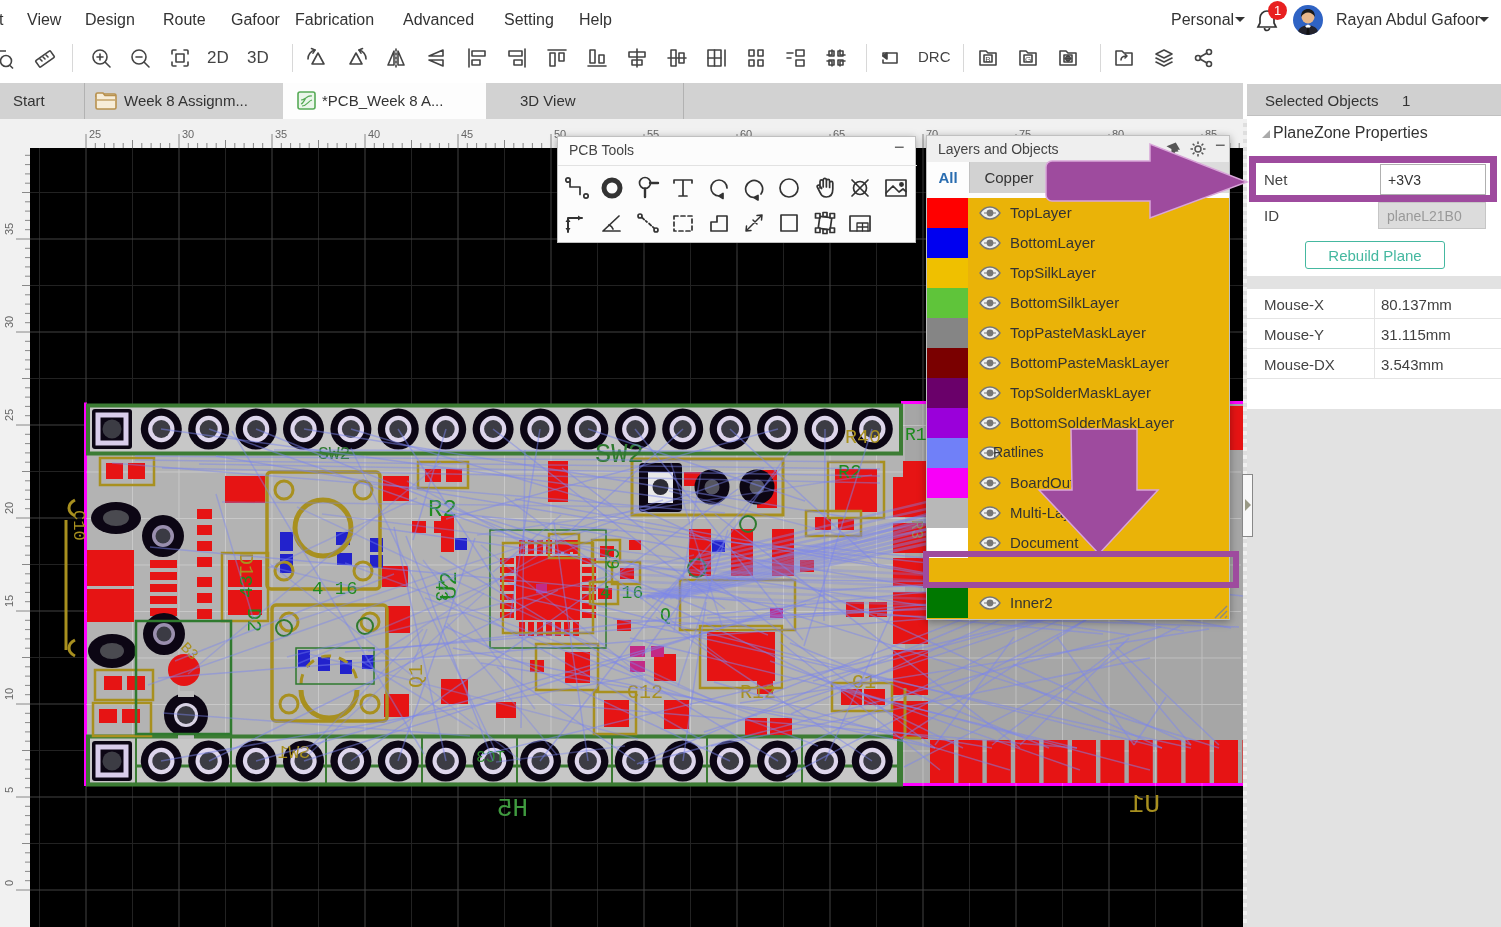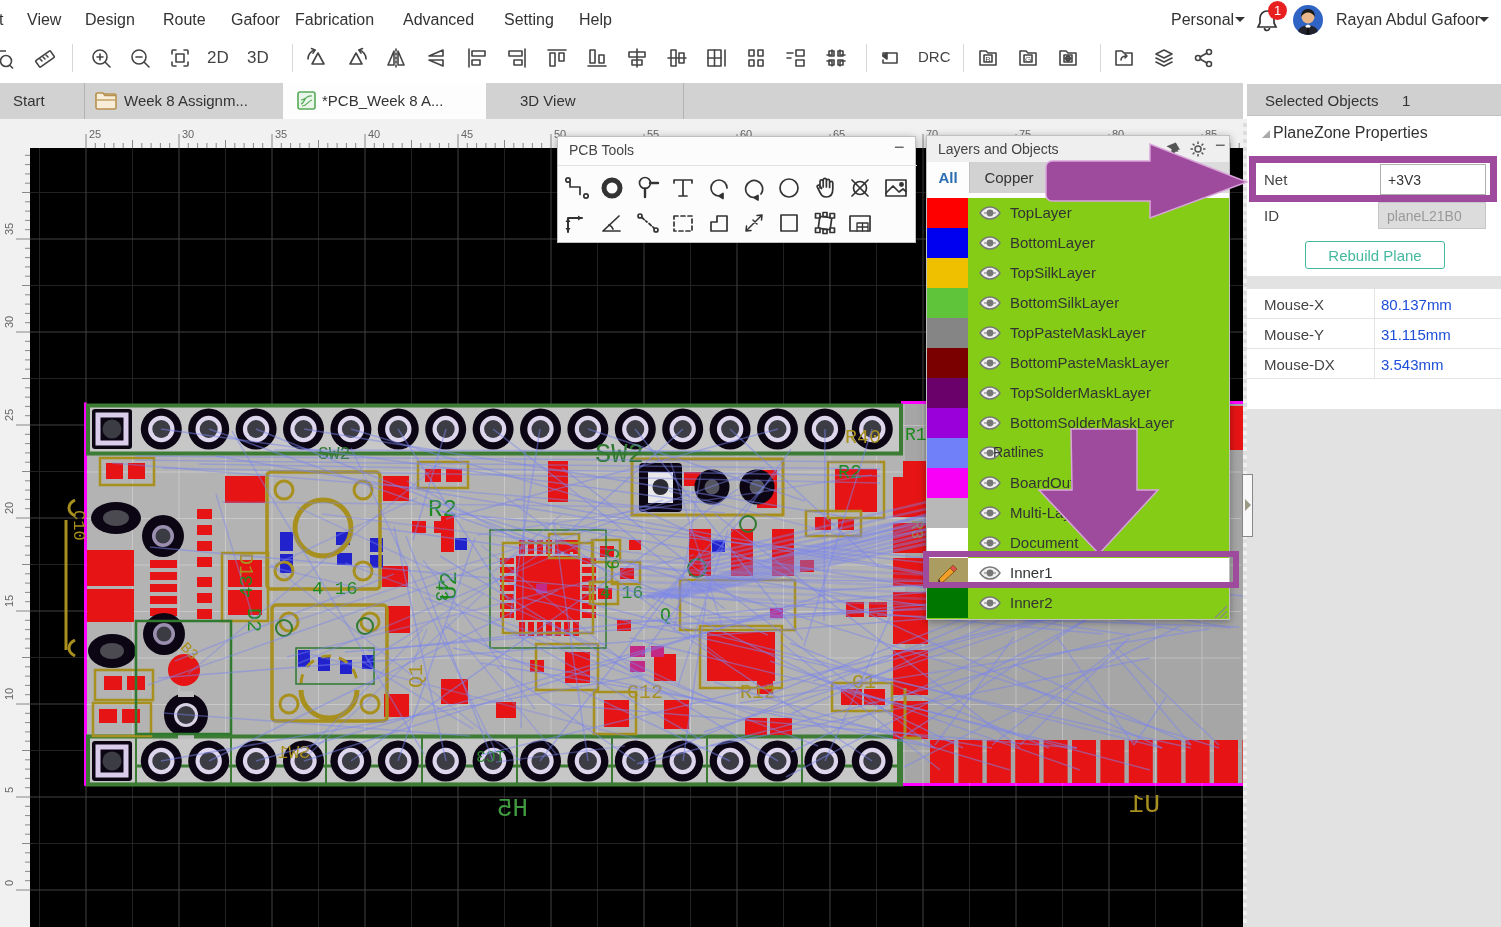--- a/index.html
+++ b/index.html
@@ -9,21 +9,21 @@
 .tsep{position:absolute;top:4px;width:1px;height:28px;background:#d8d8d8}
 .ticon{position:absolute;top:-4px;height:43px;display:flex;align-items:center;justify-content:center}
 .t2d{position:absolute;top:8px;font-size:17px;color:#444}
 #tabbar{position:absolute;left:0;top:83px;width:1243px;height:36px;background:#d2d2d2;font-size:15px;color:#333}
 .tabsep{position:absolute;top:0;width:1px;height:36px;background:#b2b2b2}
 .panel{position:absolute;background:#d6d6d6;box-shadow:0 2px 8px rgba(0,0,0,.35);border:1px solid #c0c0c0}
 #sidebar{position:absolute;left:1247px;top:83px;width:254px;height:844px;background:#fff}
 #gutter{position:absolute;left:1243px;top:119px;width:4px;height:808px;background:repeating-linear-gradient(#f0f0f0 0 4px,#dedede 4px 8px)}
 .srow{position:absolute;left:0;width:254px;height:30px;border-bottom:1px solid #e4e4e4;background:#fff}
 .slab{position:absolute;left:17px;top:7px;font-size:15px;color:#444}
-.sval{position:absolute;left:134px;top:7px;font-size:15px;color:#1d4ed8}
+.sval{position:absolute;left:134px;top:7px;font-size:15px;color:#404040}
 .svline{position:absolute;left:127px;top:0;width:1px;height:30px;background:#e4e4e4}
 </style></head><body>
 <div id="menubar">
 <span class="mi" style="left:-1px">t</span>
 <span class="mi" style="left:27px">View</span>
 <span class="mi" style="left:85px">Design</span>
 <span class="mi" style="left:163px">Route</span>
 <span class="mi" style="left:231px">Gafoor</span>
 <span class="mi" style="left:295px">Fabrication</span>
 <span class="mi" style="left:403px">Advanced</span>
@@ -806,21 +806,21 @@
           <rect x="18" y="18" width="4.5" height="4.5"></rect>
           <rect x="11" y="2.5" width="4" height="4"></rect>
           <rect x="11" y="19.5" width="4" height="4"></rect>
         </g>
       </svg></div>
 <div class="abs" style="left:289px;top:73px"><svg width="26" height="26" viewBox="0 0 26 26" fill="none" stroke="#333" stroke-width="1.7" stroke-linecap="round" stroke-linejoin="round">
         <rect x="3" y="6" width="20" height="15"></rect>
         <path d="M10 13h11M10 17h11M10 13v8M15.5 13v8M21 13v8" stroke-width="1.3"></path>
       </svg></div>
 </div>
-<div class="panel" style="left:926px;top:135px;width:304px;height:485px;background:#84cc16">
+<div class="panel" style="left:926px;top:135px;width:304px;height:485px;background:#eab308">
 <div class="abs" style="left:0;top:0;width:100%;height:26px;background:#efefef"></div>
 <div class="abs" style="left:11px;top:5px;font-size:14px;color:#444">Layers and Objects</div>
 <svg class="abs" style="left:237px;top:4px" width="18" height="18" viewBox="0 0 18 18" fill="#555">
       <path d="M10 2l6 6-2.5.5L15 10l-3 1-1 3-1.5-1.5L9 15 7.5 9.5 2 8z" transform="rotate(15 9 9)"></path>
       <path d="M6 12l-4 4" stroke="#555" stroke-width="1.6"></path>
     </svg>
 <svg class="abs" style="left:262px;top:4px" width="18" height="18" viewBox="0 0 18 18" fill="none" stroke="#555" stroke-width="1.5">
       <circle cx="9" cy="9" r="3"></circle>
       <path d="M9 1.5V4M9 14v2.5M1.5 9H4M14 9h2.5M3.7 3.7l1.8 1.8M12.5 12.5l1.8 1.8M3.7 14.3l1.8-1.8M12.5 5.5l1.8-1.8"></path>
     </svg>
@@ -930,34 +930,20 @@
 </div>
 <div class="abs" style="left:0;top:392px;width:100%;height:30px;background:transparent">
 <div class="abs" style="left:0;top:0;width:41px;height:30px;background:#ffffff"></div>
 <div class="abs" style="left:52px;top:8px"><svg width="22" height="14" viewBox="0 0 22 14">
           <path d="M1 7C4 2.5 7.5 1 11 1s7 1.5 10 6c-3 4.5-6.5 6-10 6S4 11.5 1 7z" fill="#f0f0f0" stroke="#777" stroke-width="1.4"></path>
           <circle cx="11" cy="7" r="3.4" fill="#777"></circle>
           <path d="M5 7h12" stroke="#777" stroke-width="1"></path>
         </svg></div>
 <div class="abs" style="left:83px;top:6px;font-size:15px;color:#333">Document</div>
 </div>
-<div class="abs" style="left:0;top:422px;width:100%;height:30px;background:#ffffff">
-<div class="abs" style="left:0;top:0;width:41px;height:30px;background:#ab9d62"></div>
-<svg class="abs" style="left:8px;top:5px" width="24" height="20" viewBox="0 0 24 20">
-        <path d="M4 16L15 5l4 4L8 19l-5 1z" fill="#f0a028" stroke="#8a5a10" stroke-width="1"></path>
-        <path d="M15 5l3-3 4 4-3 3z" fill="#e05050" stroke="#8a5a10" stroke-width="1"></path>
-        <path d="M4 16l1.5 2.5L3 20z" fill="#333"></path>
-      </svg>
-<div class="abs" style="left:52px;top:8px"><svg width="22" height="14" viewBox="0 0 22 14">
-          <path d="M1 7C4 2.5 7.5 1 11 1s7 1.5 10 6c-3 4.5-6.5 6-10 6S4 11.5 1 7z" fill="#f0f0f0" stroke="#777" stroke-width="1.4"></path>
-          <circle cx="11" cy="7" r="3.4" fill="#777"></circle>
-          <path d="M5 7h12" stroke="#777" stroke-width="1"></path>
-        </svg></div>
-<div class="abs" style="left:83px;top:6px;font-size:15px;color:#333">Inner1</div>
-</div>
 <div class="abs" style="left:0;top:452px;width:100%;height:30px;background:transparent">
 <div class="abs" style="left:0;top:0;width:41px;height:30px;background:#007800"></div>
 <div class="abs" style="left:52px;top:8px"><svg width="22" height="14" viewBox="0 0 22 14">
           <path d="M1 7C4 2.5 7.5 1 11 1s7 1.5 10 6c-3 4.5-6.5 6-10 6S4 11.5 1 7z" fill="#f0f0f0" stroke="#777" stroke-width="1.4"></path>
           <circle cx="11" cy="7" r="3.4" fill="#777"></circle>
           <path d="M5 7h12" stroke="#777" stroke-width="1"></path>
         </svg></div>
 <div class="abs" style="left:83px;top:6px;font-size:15px;color:#333">Inner2</div>
 </div>
 <svg class="abs" style="left:286px;top:468px" width="15" height="15">

